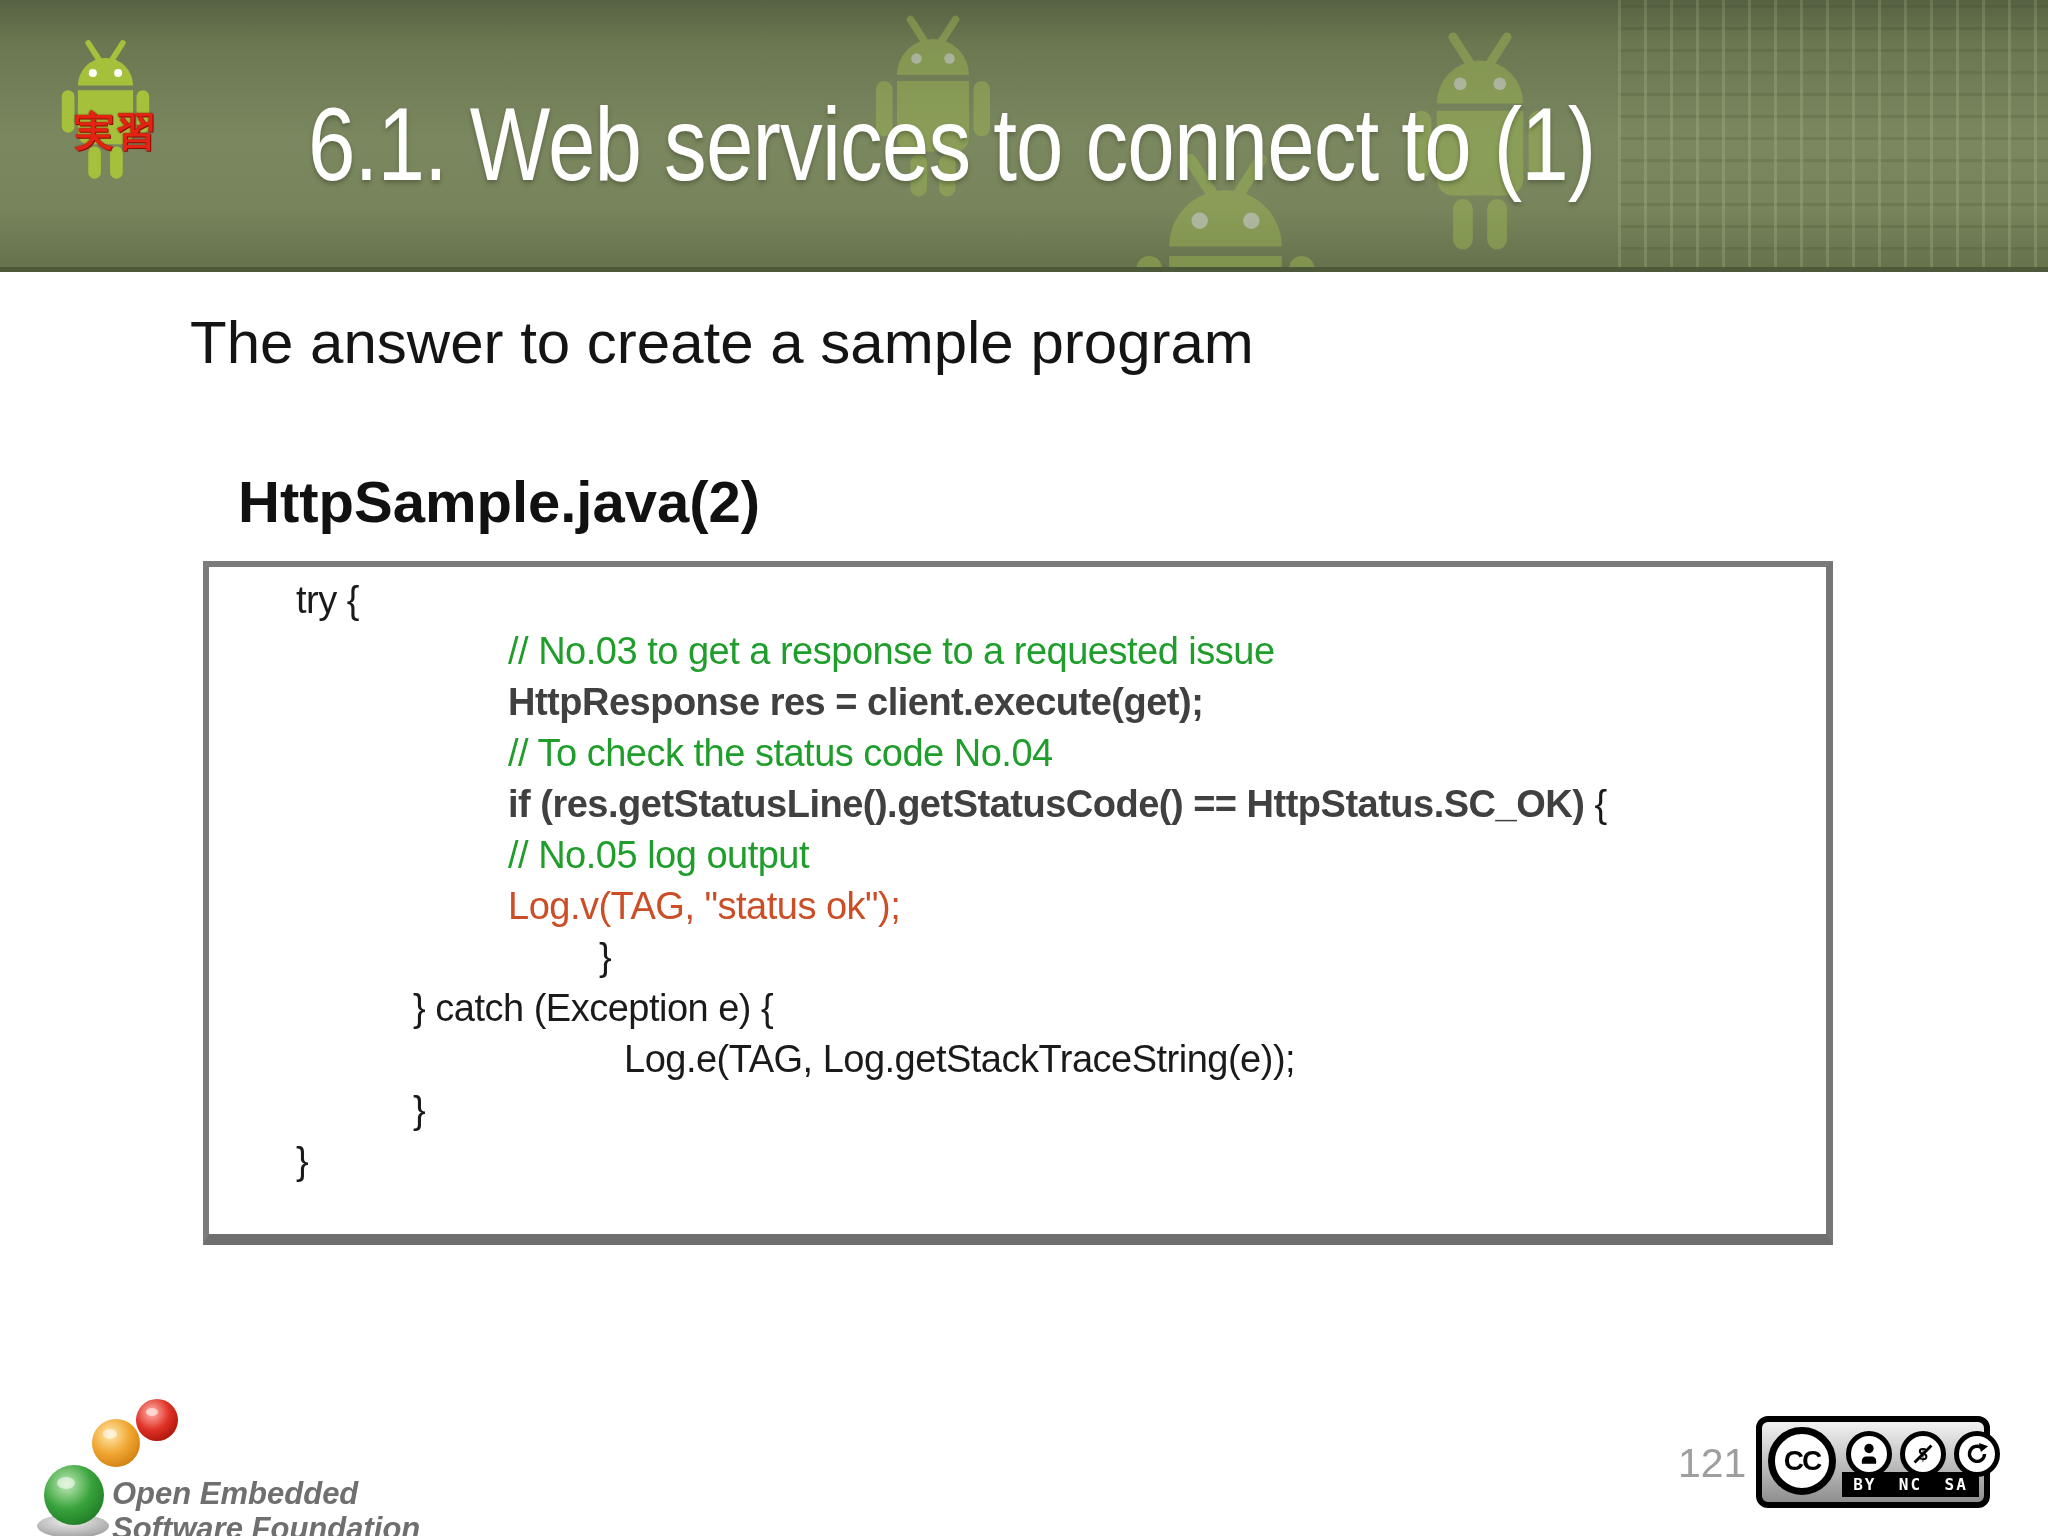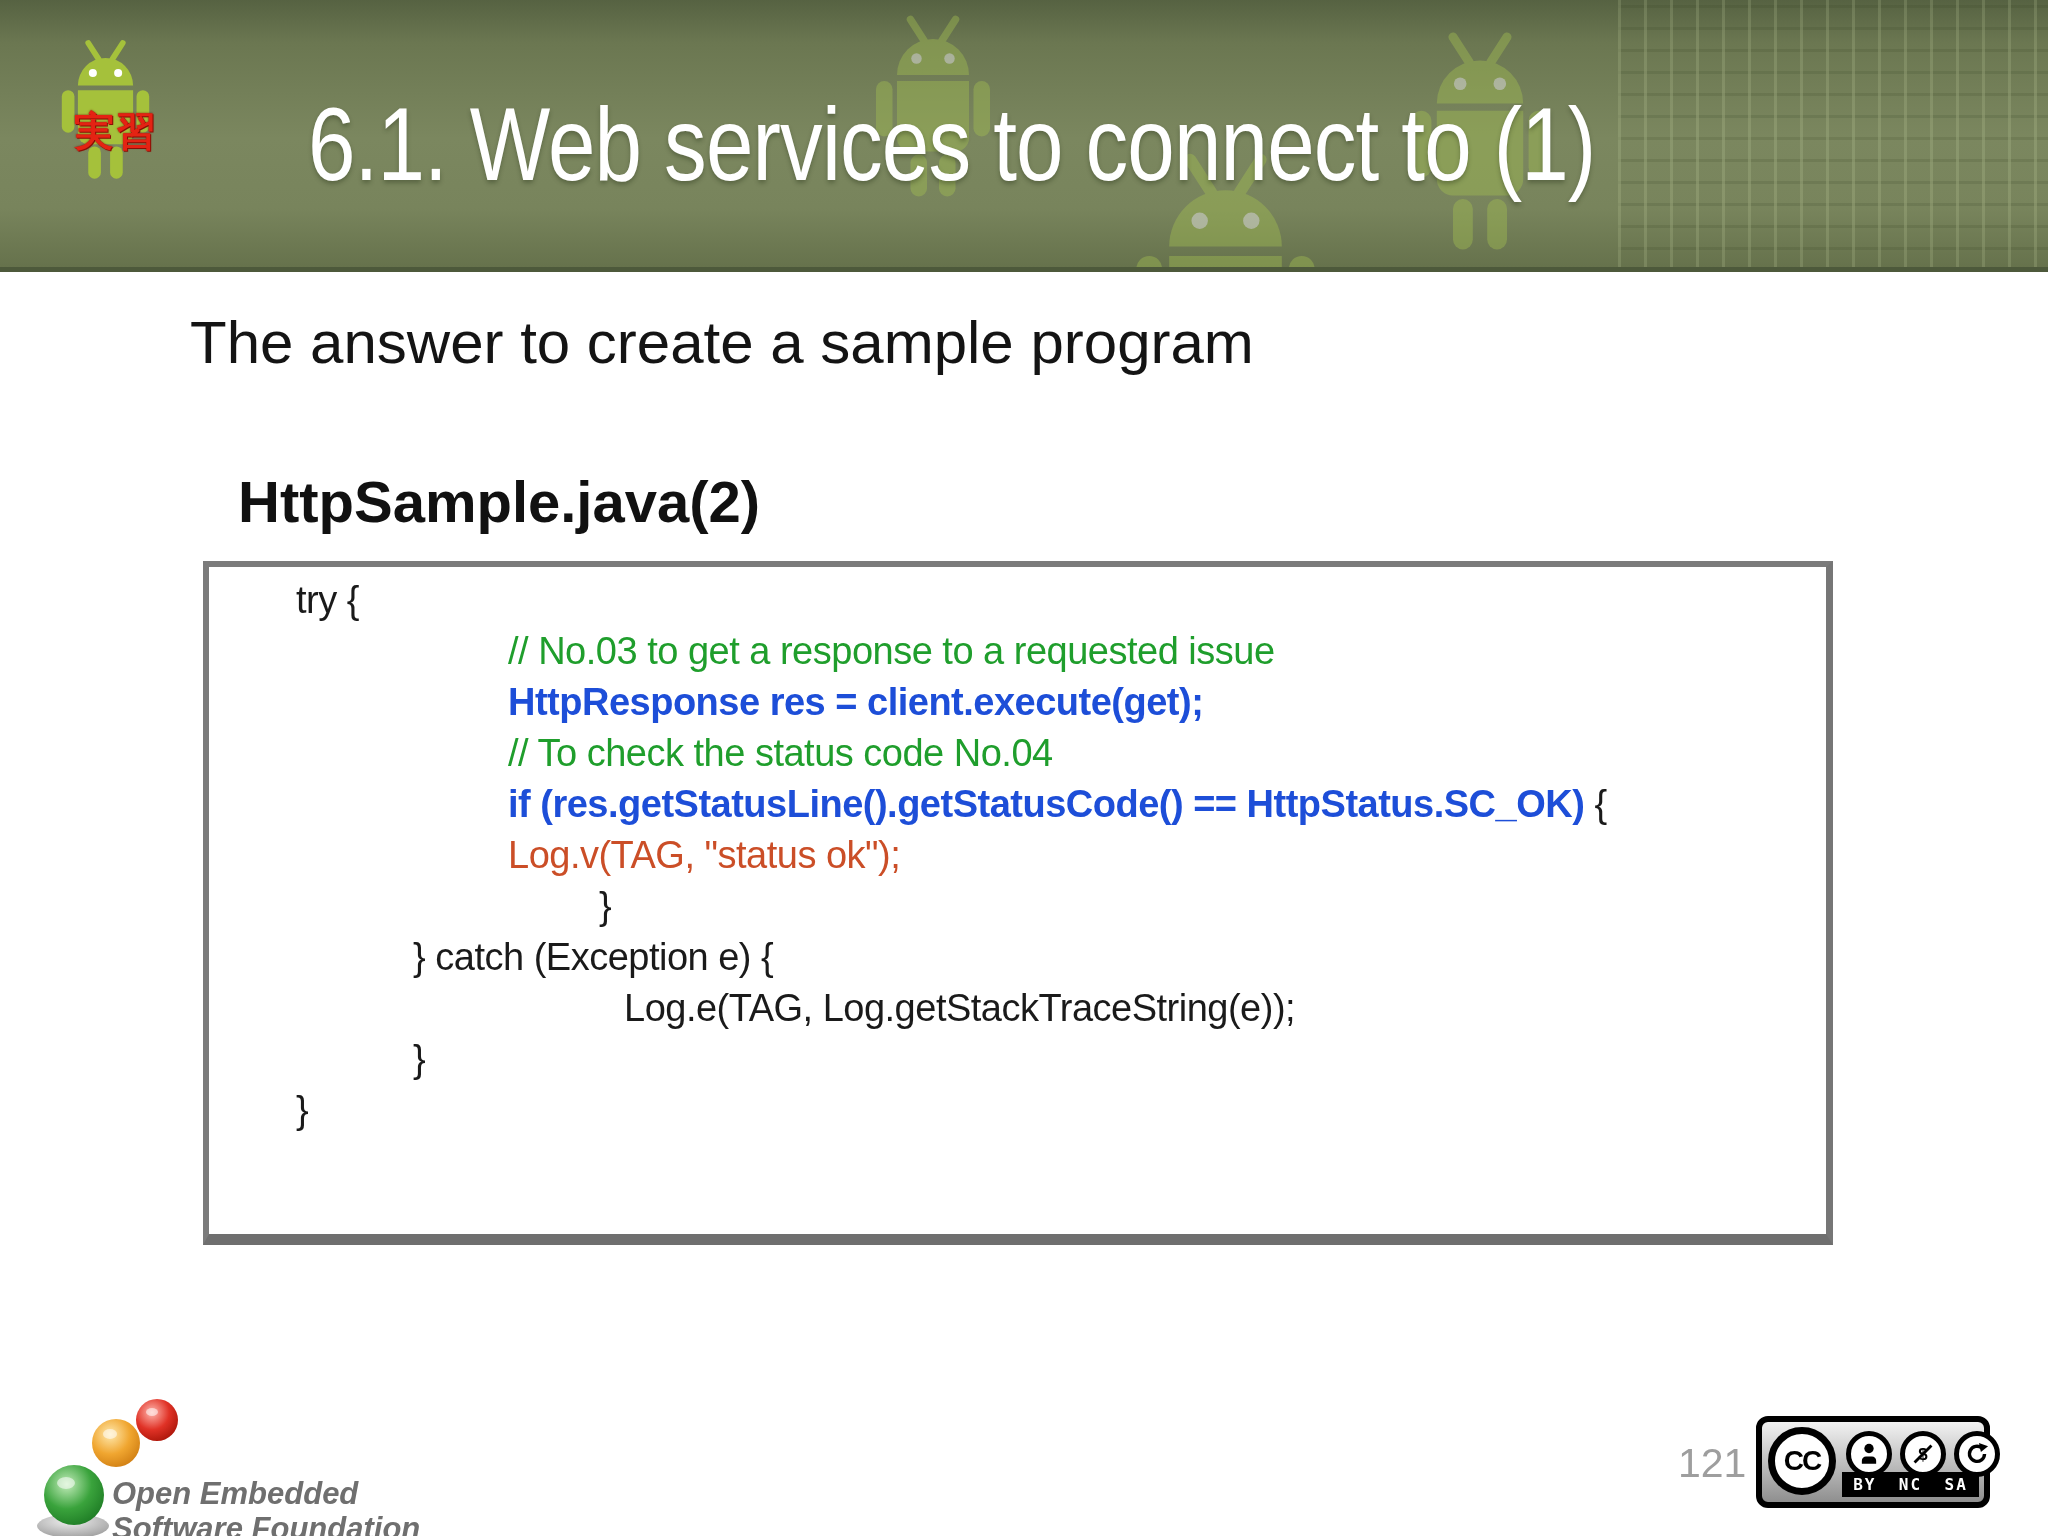--- a/index.html
+++ b/index.html
@@ -37,21 +37,21 @@
   .heading{position:absolute;left:190px;top:308px;font-size:60px;color:#141414;white-space:nowrap;}
   .subheading{position:absolute;left:238px;top:468px;font-size:58px;font-weight:bold;color:#111111;white-space:nowrap;}
   .codebox{
     position:absolute;left:203px;top:561px;width:1630px;height:684px;box-sizing:border-box;
     border:6px solid #7b7b7b;border-bottom:11px solid #6f6f6f;border-right:7px solid #767676;
     background:#ffffff;padding-top:8px;
   }
   .code-line{height:51px;line-height:51px;font-size:38px;letter-spacing:-.5px;white-space:pre;color:#1a1a1a;}
   .seg-plain{color:#1a1a1a;}
   .seg-comment{color:#1f9e2c;}
-  .seg-keyword{color:#1d4ed8;font-weight:bold;}
+  .seg-keyword{color:#404040;font-weight:bold;}
   .seg-log{color:#cb4e27;}
   
   .oesf-logo{position:absolute;left:28px;top:1382px;}
   .oesf-text{position:absolute;left:112px;top:1476px;font-size:31px;line-height:35px;
     font-weight:bold;font-style:italic;color:#6f6f6f;white-space:nowrap;}
   .license{position:absolute;left:694px;top:1436px;width:670px;text-align:center;
     font-size:33px;line-height:47px;color:#8c8c8c;}
   .page-number{position:absolute;left:1678px;top:1440px;font-size:41px;color:#9e9e9e;}
   .cc-badge{
     position:absolute;left:1756px;top:1416px;width:234px;height:92px;box-sizing:border-box;
@@ -118,20 +118,21 @@
 
   <div class="heading">The answer to create a sample program</div>
   <div class="subheading">HttpSample.java(2)</div>
 
   <div class="codebox">
     <div class="code-line" style="margin-left:87px;"><span class="seg-plain">try {</span></div>
     <div class="code-line" style="margin-left:299px;"><span class="seg-comment">// No.03 to get a response to a requested issue</span></div>
     <div class="code-line" style="margin-left:299px;"><span class="seg-keyword">HttpResponse res = client.execute(get);</span></div>
     <div class="code-line" style="margin-left:299px;"><span class="seg-comment">// To check the status code No.04</span></div>
     <div class="code-line" style="margin-left:299px;"><span class="seg-keyword">if (res.getStatusLine().getStatusCode() == HttpStatus.SC_OK)</span><span class="seg-plain"> {</span></div>
+    <div class="code-line" style="margin-left:299px;"><span class="seg-comment">// No.05 log output</span></div>
     <div class="code-line" style="margin-left:299px;"><span class="seg-log">Log.v(TAG, "status ok");</span></div>
     <div class="code-line" style="margin-left:390px;"><span class="seg-plain">}</span></div>
     <div class="code-line" style="margin-left:204px;"><span class="seg-plain">} catch (Exception e) {</span></div>
     <div class="code-line" style="margin-left:415px;"><span class="seg-plain">Log.e(TAG, Log.getStackTraceString(e));</span></div>
     <div class="code-line" style="margin-left:204px;"><span class="seg-plain">}</span></div>
     <div class="code-line" style="margin-left:87px;"><span class="seg-plain">}</span></div>
   </div>
 
   <svg class="oesf-logo" width="200" height="154" viewBox="0 0 200 154">
     <defs>

